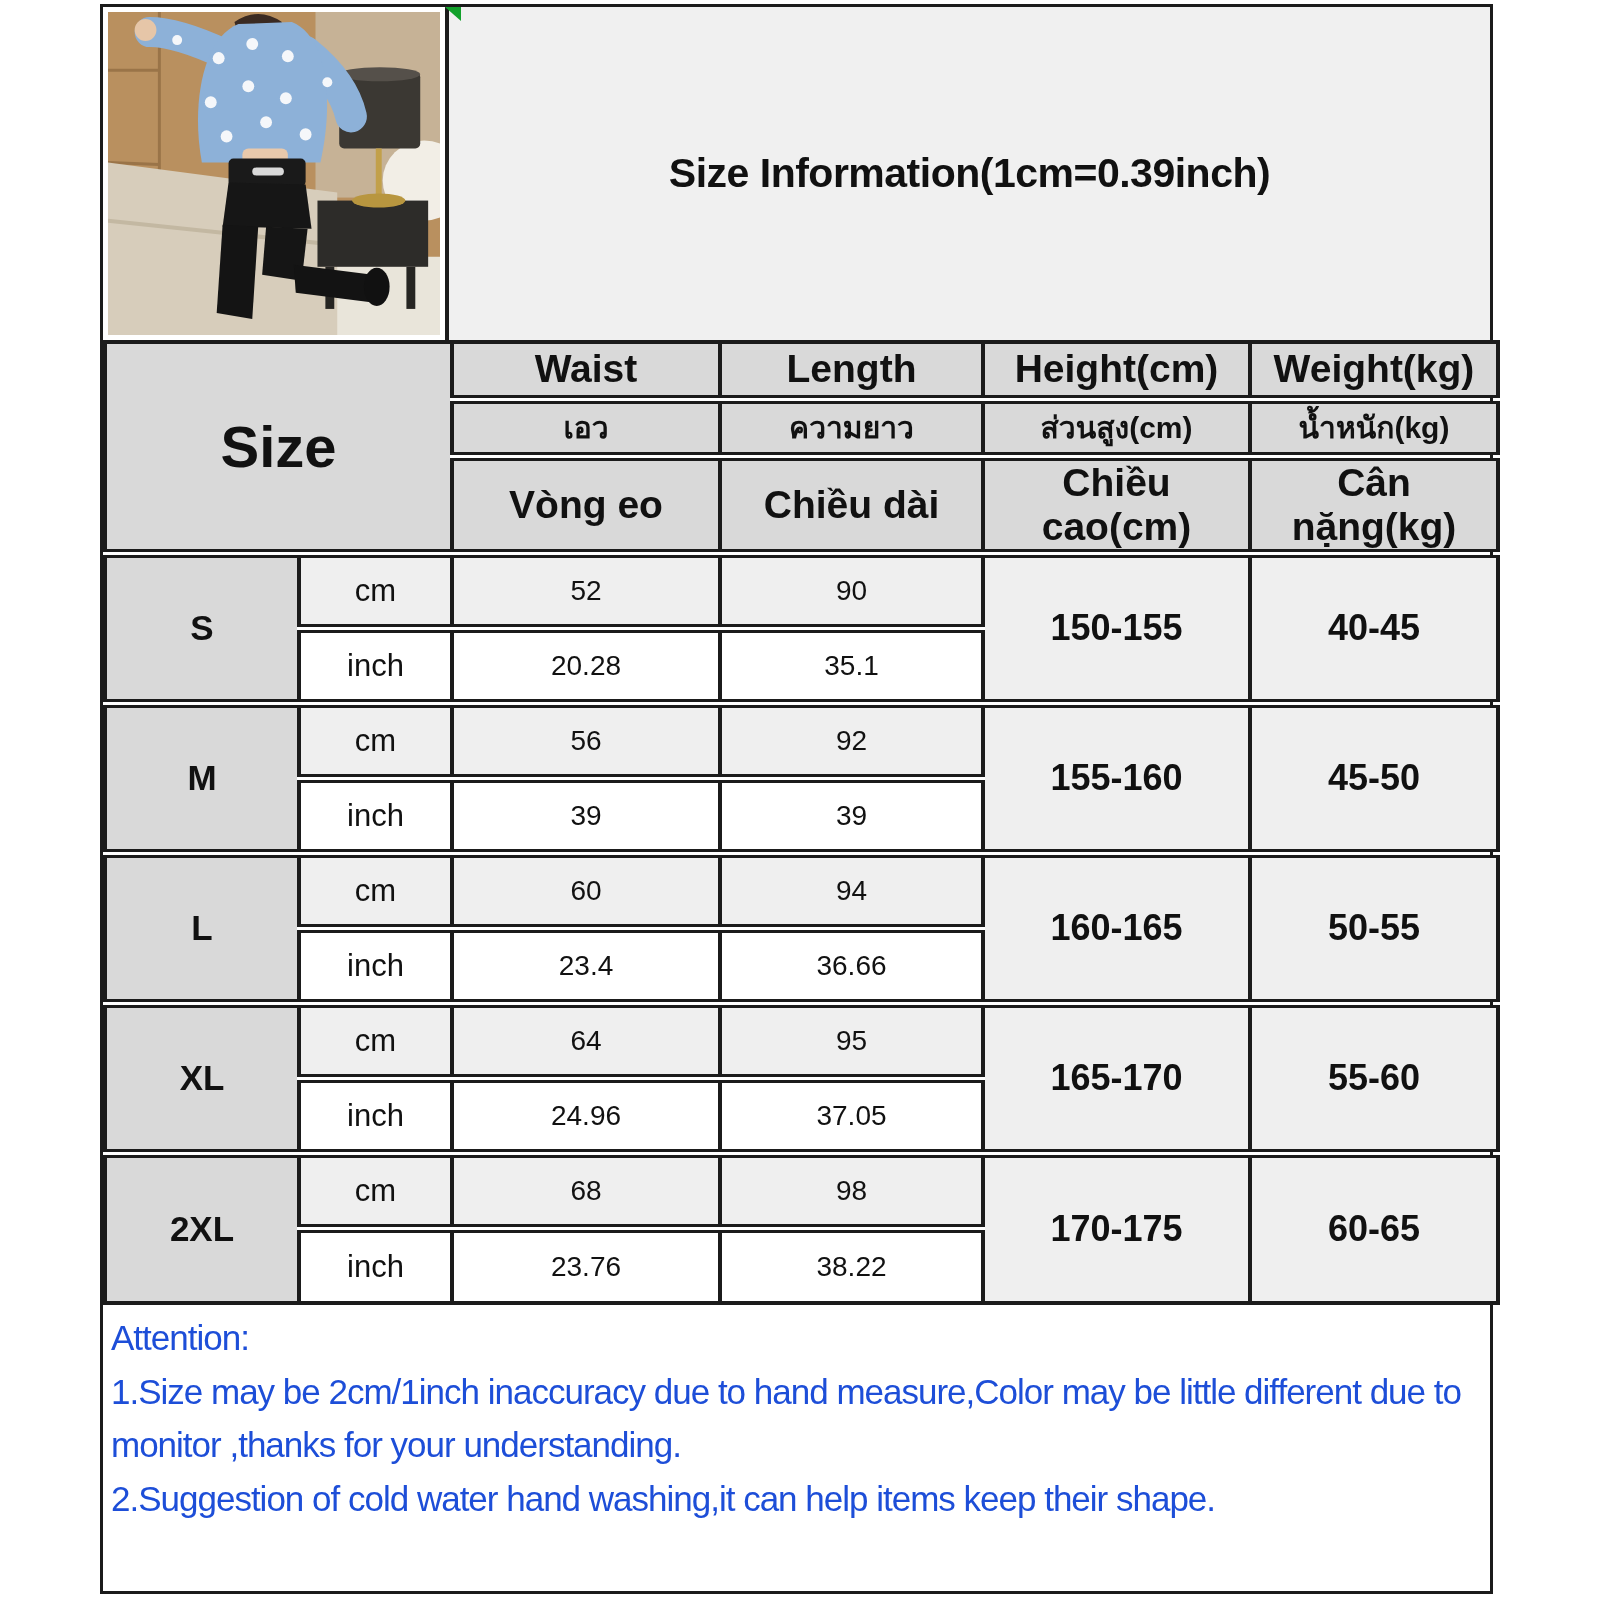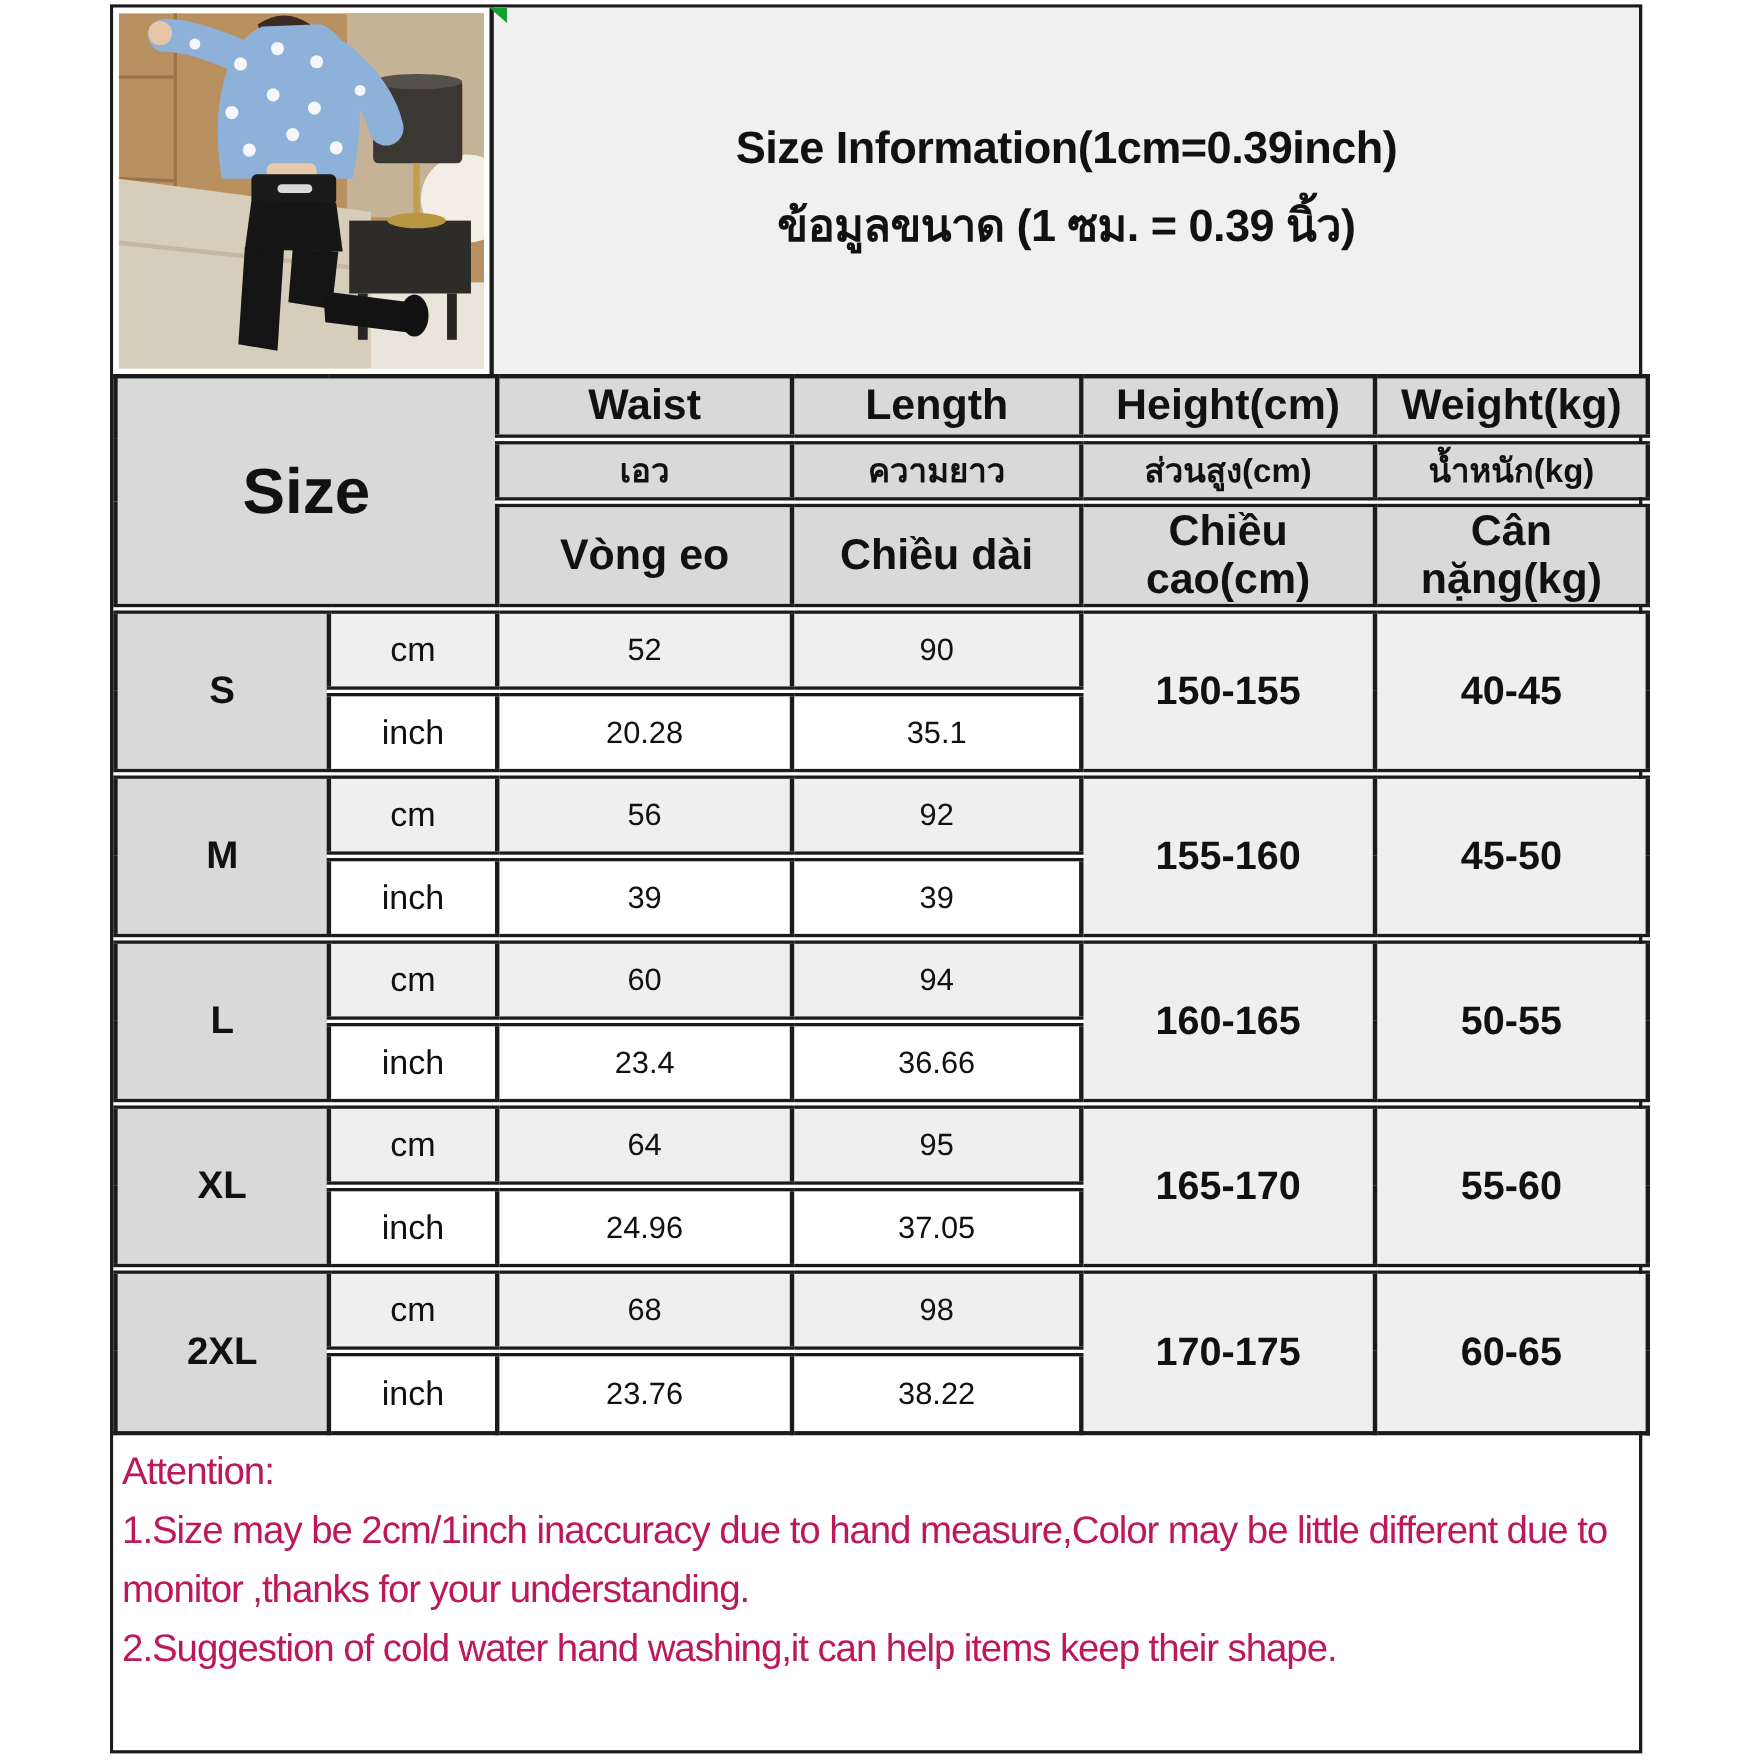--- a/index.html
+++ b/index.html
@@ -46,21 +46,21 @@
   td.hcell     { font-size:39px; font-weight:700; }
   td.hcell-th  { font-size:30px; font-weight:700; }
   td.label     { font-size:35px; font-weight:700; }
   td.unit      { font-size:31px; font-weight:400; }
   td.val       { font-size:28px; font-weight:400; }
   td.range     { font-size:36px; font-weight:700; }
 
   
   .attention {
     flex:1; background:#ffffff; padding:6px 12px 0 8px;
-    font-size:35px; font-weight:400; letter-spacing:-1px; line-height:1.53; color:#be185d;
+    font-size:35px; font-weight:400; letter-spacing:-1px; line-height:1.53; color:#1d4ed8;
   }
   .attention p { margin:0; }
 </style>
 </head>
 <body>
 
 <div class="canvas">
   <div class="frame">
 
     <div class="top-row">
@@ -113,21 +113,20 @@
             <polygon points="122,170 200,172 206,216 116,214" fill="#161616"></polygon>
             <polygon points="116,212 152,214 146,306 110,300" fill="#141414"></polygon>
             <polygon points="160,214 202,216 196,268 156,262" fill="#151515"></polygon>
             <polygon points="188,252 268,262 272,290 190,280" fill="#131313"></polygon>
             <ellipse cx="272" cy="274" rx="13" ry="19" fill="#111111"></ellipse>
           </g>
         </svg>
       </div>
       <div class="title-panel">
         <div class="title-line">Size Information(1cm=0.39inch)</div>
-        <div class="title-line">ข้อมูลขนาด (1 ซม. = 0.39 นิ้ว)</div>
       </div>
       <svg class="corner-wedge" viewBox="0 0 16 14">
         <polygon points="0,0 16,0 16,14" fill="#12a12b"></polygon>
       </svg>
     </div>
 
     <table class="size-table">
       <colgroup>
         <col class="c1">
           <col class="c2">

